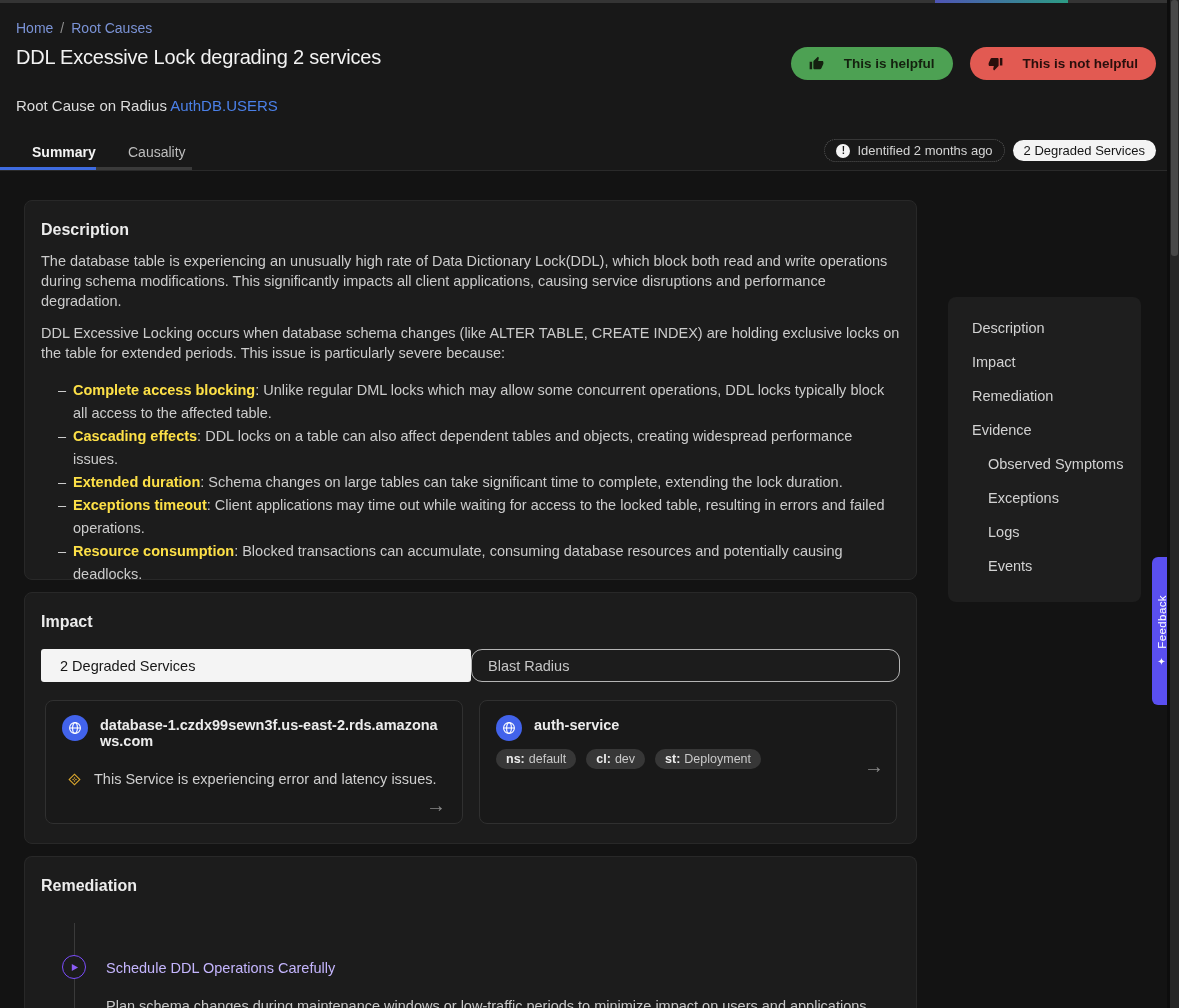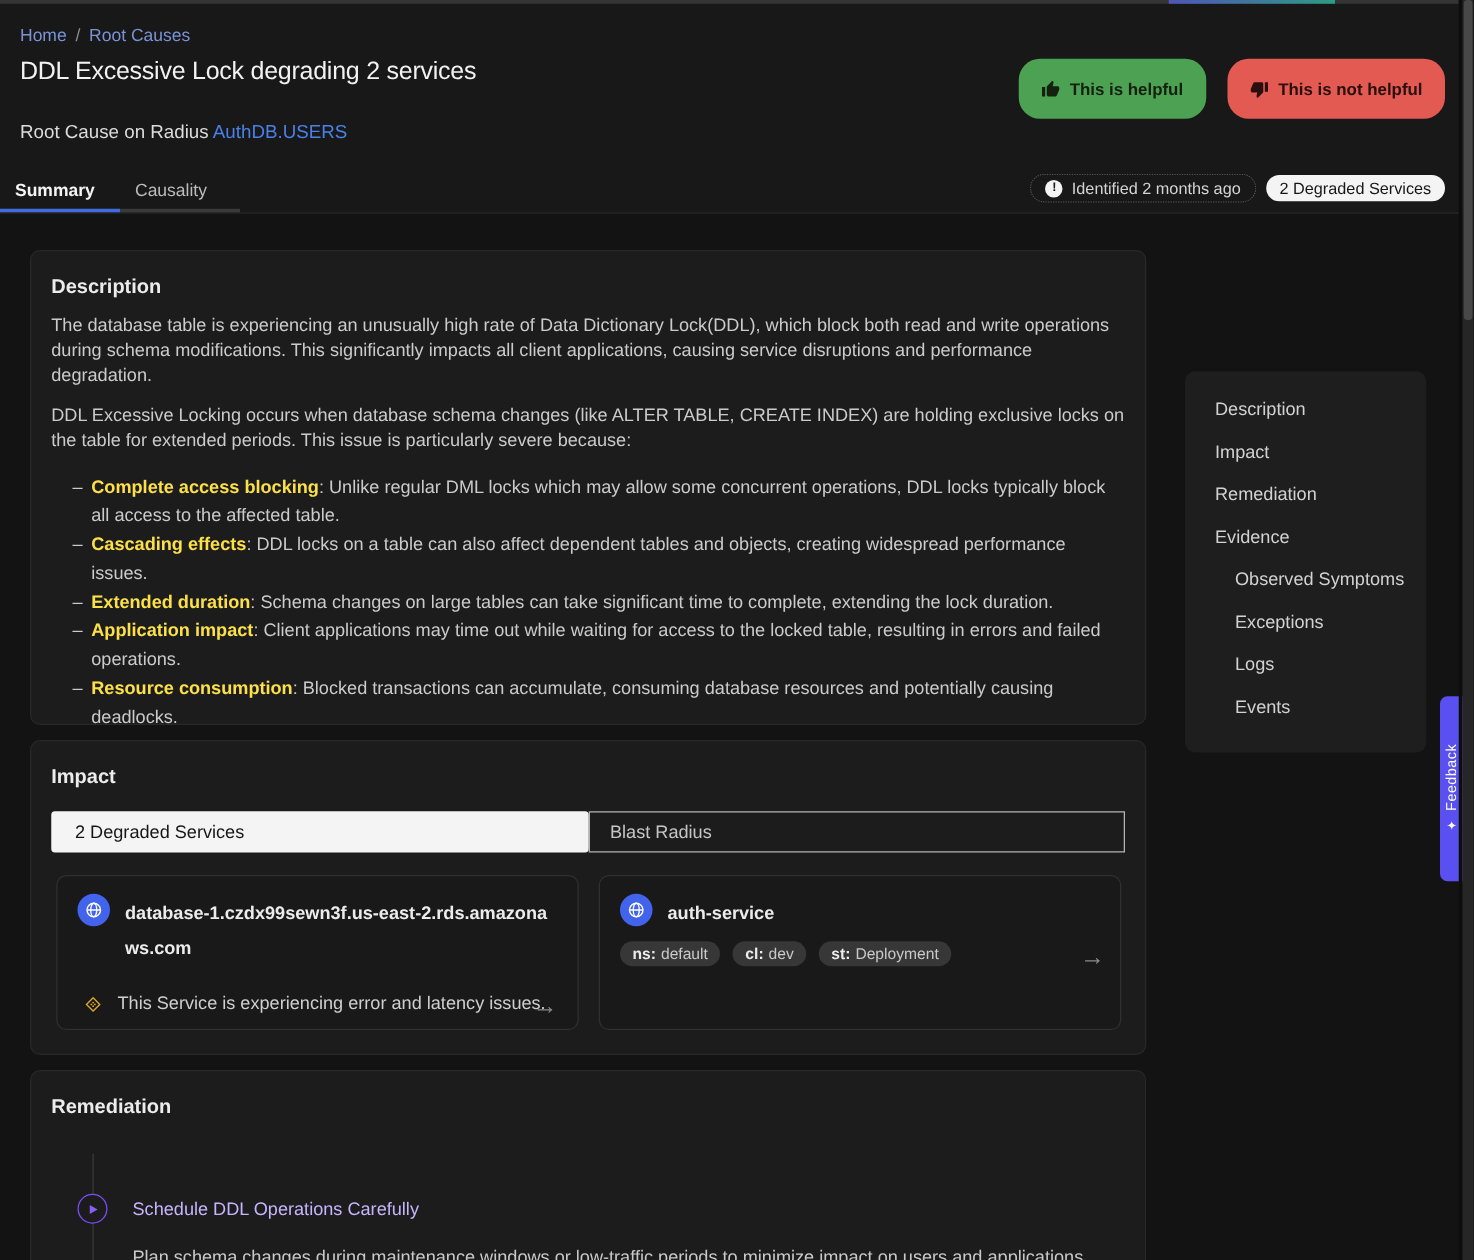--- a/index.html
+++ b/index.html
@@ -17,30 +17,30 @@
 
   
   .breadcrumb { position:absolute; top:20px; left:16px; font-size:14px; color:#7b93d6; }
   .breadcrumb .sep { color:#8d8d8d; margin:0 7px; }
   .page-title { position:absolute; top:46px; left:16px; font-size:20px; font-weight:500;
     color:#f2f2f2; letter-spacing:-0.2px; }
   .subtitle { position:absolute; top:97px; left:16px; font-size:15px; color:#dcdcdc; }
   .subtitle .tbl-link { color:#4b80e8; cursor:pointer; }
 
   .fb-buttons { position:absolute; top:47px; right:23px; display:flex; gap:17px; }
-  .pill-btn { border:none; height:48px; border-radius:17px; padding:0 18px;
-    display:flex; align-items:center; gap:8px; font-family:inherit;
+  .pill-btn { border:none; height:33px; border-radius:17px; padding:0 18px;
+    display:flex; align-items:center; gap:20px; font-family:inherit;
     font-size:13.5px; font-weight:700; color:#14210f; cursor:pointer; }
   .pill-btn.helpful { background:#4da153; }
   .pill-btn.nothelpful { background:#e25a52; color:#2a0f0c; }
   .pill-btn svg { display:block; }
 
   
   .tabs { position:absolute; top:138px; left:0; height:32px; display:flex; }
-  .tab { width:96px; padding-left:12px; font-size:14px; line-height:29px;
+  .tab { width:96px; padding-left:32px; font-size:14px; line-height:29px;
     position:relative; cursor:pointer; }
   .tab.active { color:#f4f4f4; font-weight:700; }
   .tab.inactive { color:#bdbdbd; }
   .tab::after { content:""; position:absolute; left:0; right:0; bottom:0; height:3px; }
   .tab.active::after { background:#3e6be0; }
   .tab.inactive::after { background:#3a3a3a; }
 
   .meta { position:absolute; top:139px; right:23px; display:flex; gap:8px; align-items:center; }
   .identified { display:flex; align-items:center; gap:7px; height:23px; padding:0 11px;
     border:1px dotted #555; border-radius:12px; color:#d4d4d4; font-size:13px; }
@@ -68,29 +68,29 @@
   .desc-list li { position:relative; padding-left:32px; font-size:14.5px;
     line-height:23px; color:#cbcbcb; }
   .desc-list .dash { position:absolute; left:17px; top:0; color:#cbcbcb; }
   .desc-list b { color:#fde047; }
 
   
   .card-impact { top:421px; height:252px; }
   .impact-toggle { margin-top:18px; margin-left:0; width:859px; height:33px; display:flex; }
   .seg { flex:1; display:flex; align-items:center; font-size:14.5px; cursor:pointer; }
   .seg.active { background:#f4f4f4; color:#161616; border-radius:3px; padding-left:19px; }
-  .seg.inactive { border:1px solid #b5b5b5; border-radius:0; color:#c6c6c6; padding-left:16px; }
+  .seg.inactive { border:1px solid #b5b5b5; border-radius:11px; color:#c6c6c6; padding-left:16px; }
 
   .svc-row { margin:18px 0 0 4px; display:flex; gap:16px; width:852px; }
   .svc-card { position:relative; flex:1; height:124px; background:#191919;
     border:1px solid #303030; border-radius:8px; padding:14px 16px; }
   .svc-head { display:flex; gap:12px; }
   .globe-badge { flex:0 0 26px; width:26px; height:26px; border-radius:50%;
     background:#4263eb; display:flex; align-items:center; justify-content:center; }
-  .svc-name { font-size:14.5px; font-weight:700; color:#ececec; line-height:28px;
+  .svc-name { font-size:14.5px; font-weight:700; color:#ececec; line-height:16px;
     word-break:break-all; padding-top:2px; }
   .svc-warning { display:flex; gap:12px; margin-top:22px; align-items:flex-start; }
   .svc-warning .wtext { font-size:14.5px; color:#cfcfcf; }
   .warn-icon { margin-left:5px; margin-top:1px; }
   .svc-badges { display:flex; gap:10px; margin-top:8px; }
   .kv-pill { background:#373737; border-radius:10px; height:20px; padding:0 10px;
     font-size:12.5px; color:#c9c9c9; display:flex; align-items:center; gap:4px; }
   .kv-pill b { color:#ececec; }
   .arrow { position:absolute; font-size:20px; color:#8a8a8a; cursor:pointer; }
   .arrow.a1 { right:16px; bottom:6px; }
@@ -189,21 +189,21 @@
         <li>
           <span class="dash">–</span><b>Complete access blocking</b><span>: Unlike regular DML locks which may allow some concurrent operations, DDL locks typically block all access to the affected table.</span>
         </li>
         <li>
           <span class="dash">–</span><b>Cascading effects</b><span>: DDL locks on a table can also affect dependent tables and objects, creating widespread performance issues.</span>
         </li>
         <li>
           <span class="dash">–</span><b>Extended duration</b><span>: Schema changes on large tables can take significant time to complete, extending the lock duration.</span>
         </li>
         <li>
-          <span class="dash">–</span><b>Application impact</b><span>: Client applications may time out while waiting for access to the locked table, resulting in errors and failed operations.</span>
+          <span class="dash">–</span><b>Exceptions timeout</b><span>: Client applications may time out while waiting for access to the locked table, resulting in errors and failed operations.</span>
         </li>
         <li>
           <span class="dash">–</span><b>Resource consumption</b><span>: Blocked transactions can accumulate, consuming database resources and potentially causing deadlocks.</span>
         </li>
       </ul>
     </div>
 
     <div class="card card-impact">
       <h2>Impact</h2>
       <div class="impact-toggle">

